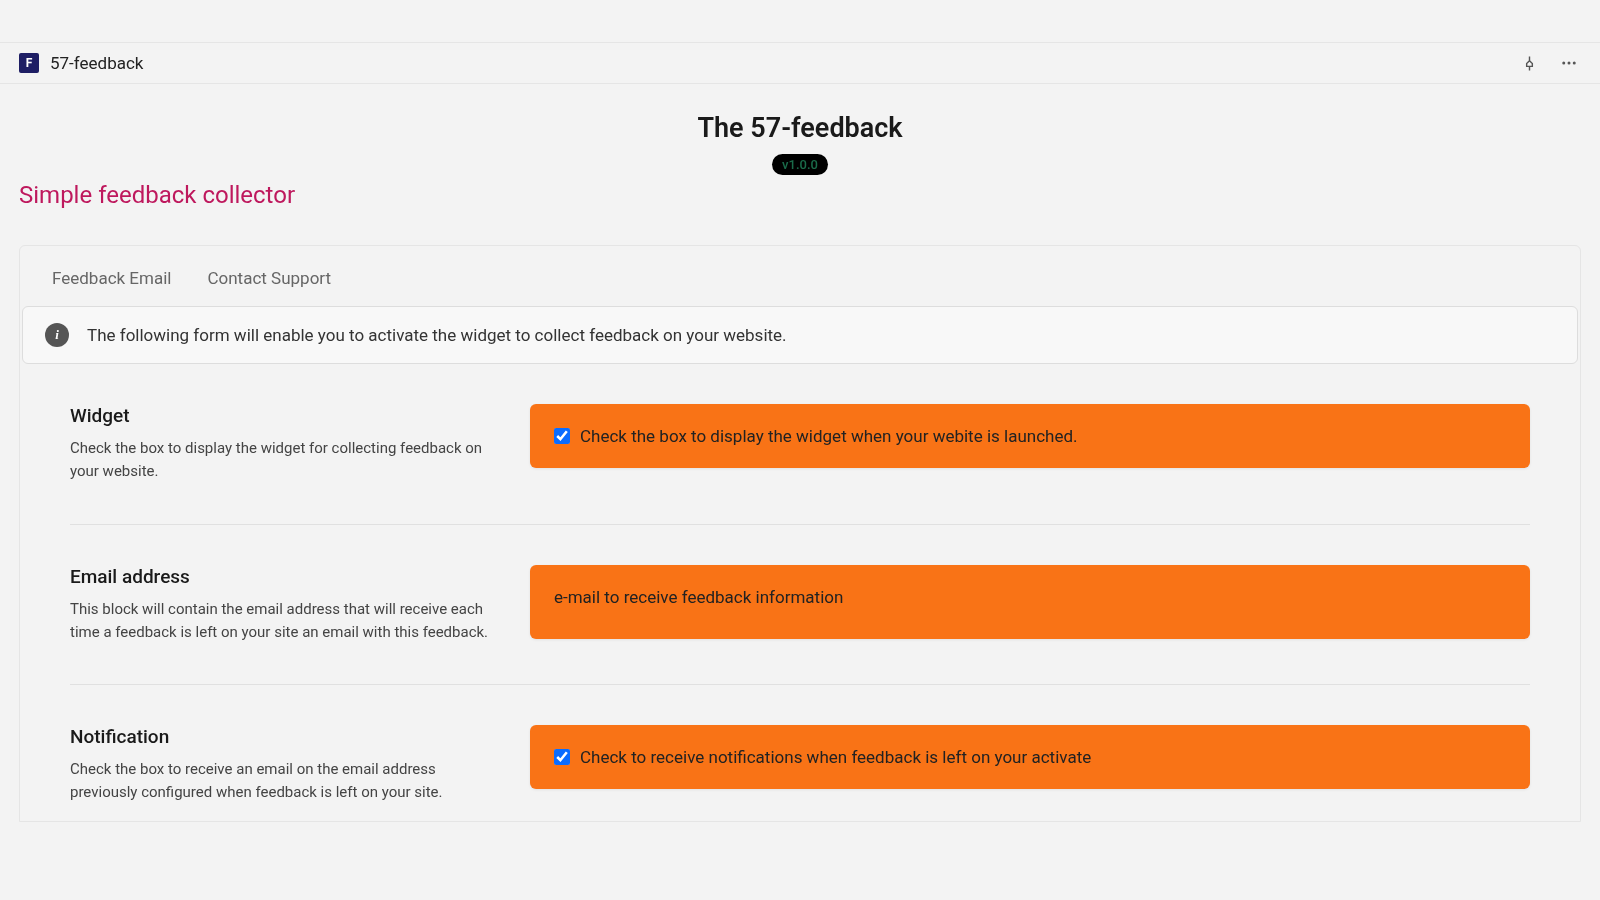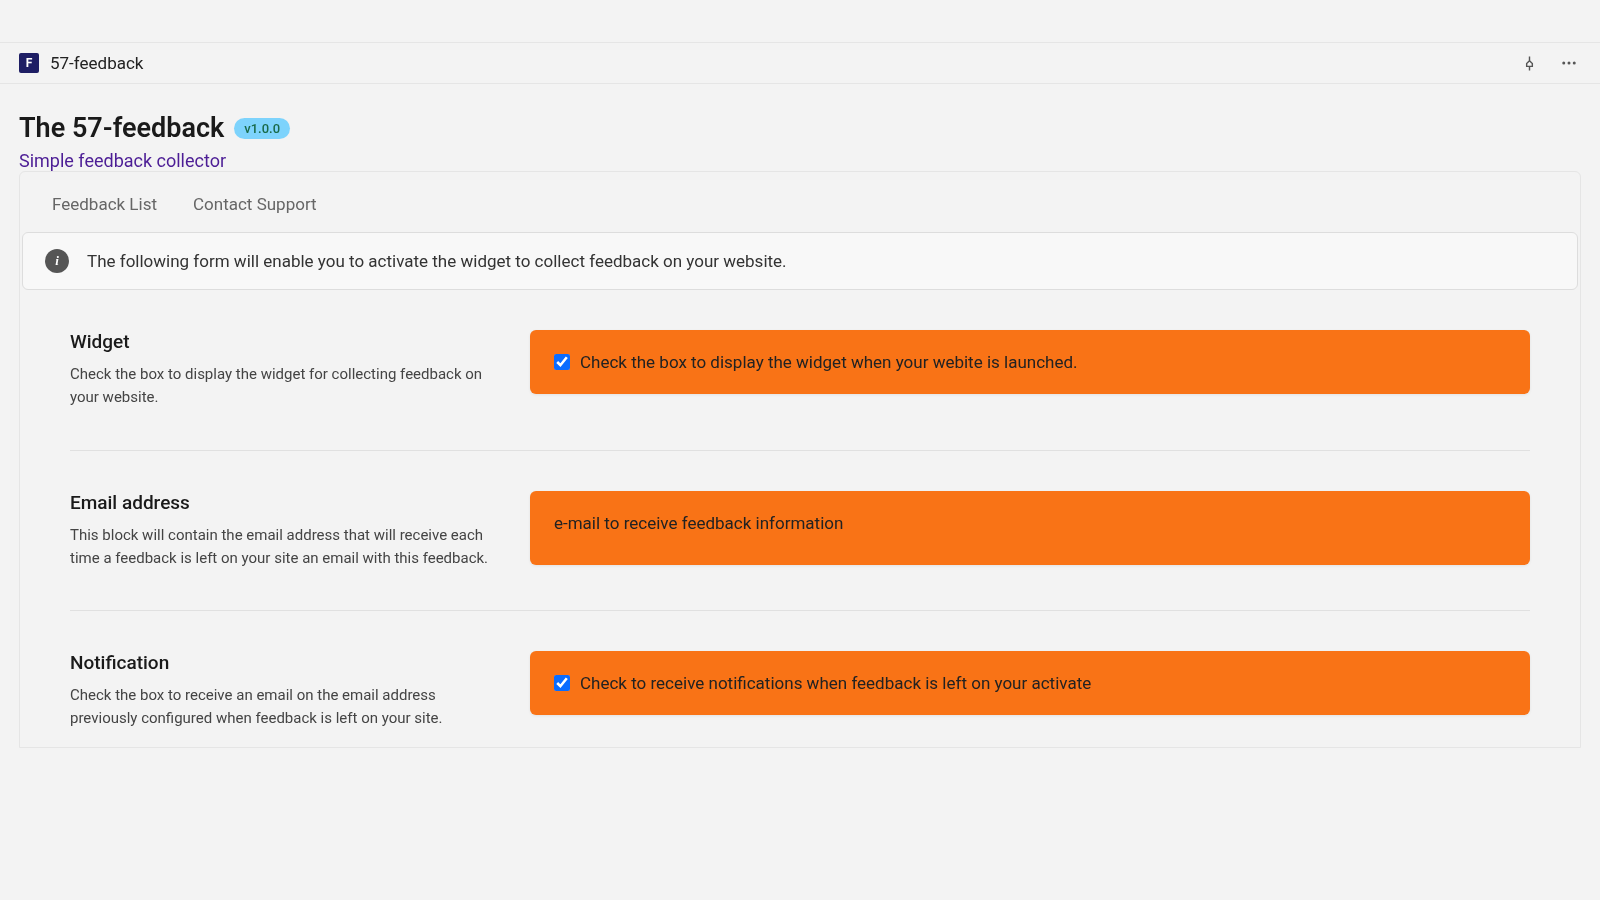--- a/index.html
+++ b/index.html
@@ -66,37 +66,39 @@
     .content-area {
       padding: 28px 19px 0 19px;
       height: calc(900px - 42px - 49px);
       overflow: hidden;
     }
     .title-row {
       display: flex;
       align-items: center;
       gap: 10px;
       margin-bottom: 6px;
+      flex-direction: column;
     }
     .page-title {
       font-size: 27px;
       font-weight: 600;
       color: #1a1a1a;
     }
     .version-badge {
-      background: #7dd3fc;
+      background: #000000;
       color: #1a6b4a;
       font-size: 13px;
       padding: 3px 10px;
       border-radius: 12px;
       font-weight: 500;
     }
     .subtitle {
-      font-size: 18px;
-      color: #4c1d95;
+      font-size: 24px;
+      color: #be185d;
+      margin-bottom: 36px;
     }
     .panel {
       background: #f3f3f3;
       border: 1px solid #e5e5e5;
       border-radius: 6px 6px 0 0;
       overflow: hidden;
     }
     .tabs {
       display: flex;
       gap: 36px;
@@ -237,21 +239,21 @@
 
 <div class="content-area">
   <div class="title-row">
     <h1 class="page-title">The 57-feedback</h1>
     <span class="version-badge">v1.0.0</span>
   </div>
   <div class="subtitle">Simple feedback collector</div>
 
   <div class="panel">
     <div class="tabs">
-      <div class="tab">Feedback List</div>
+      <div class="tab">Feedback Email</div>
       <div class="tab">Contact Support</div>
     </div>
 
     <div class="info-banner">
       <div class="info-icon">i</div>
       <div class="info-text">The following form will enable you to activate the widget to collect feedback on your website.</div>
     </div>
 
     <div class="settings-body">
 

